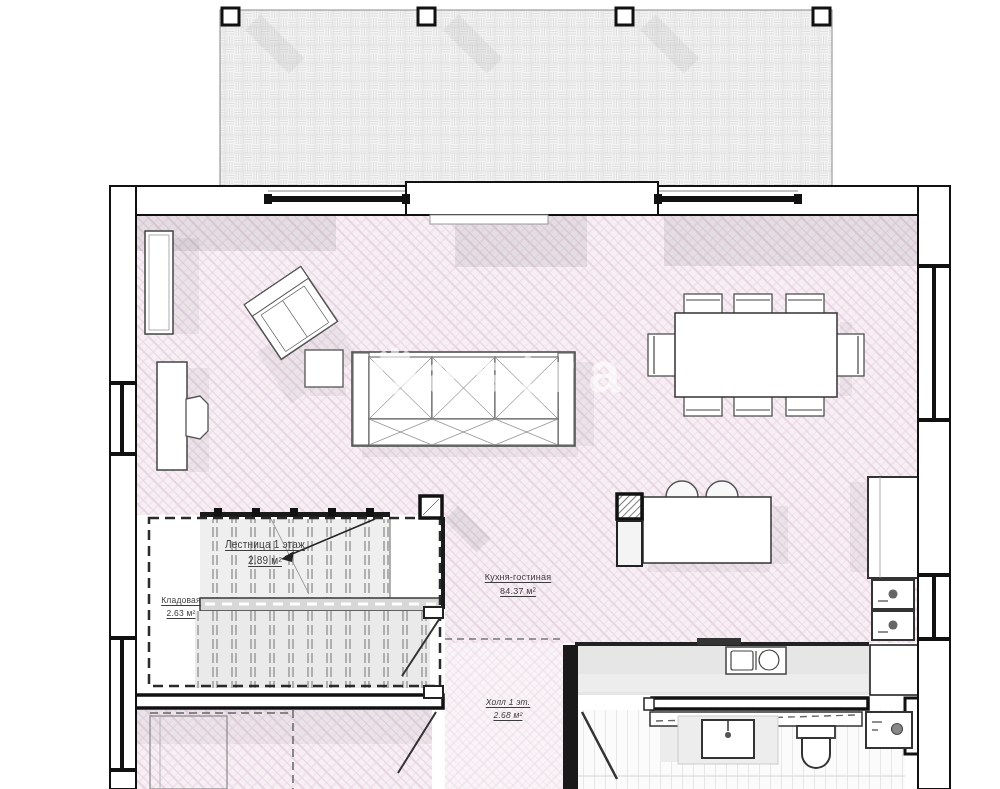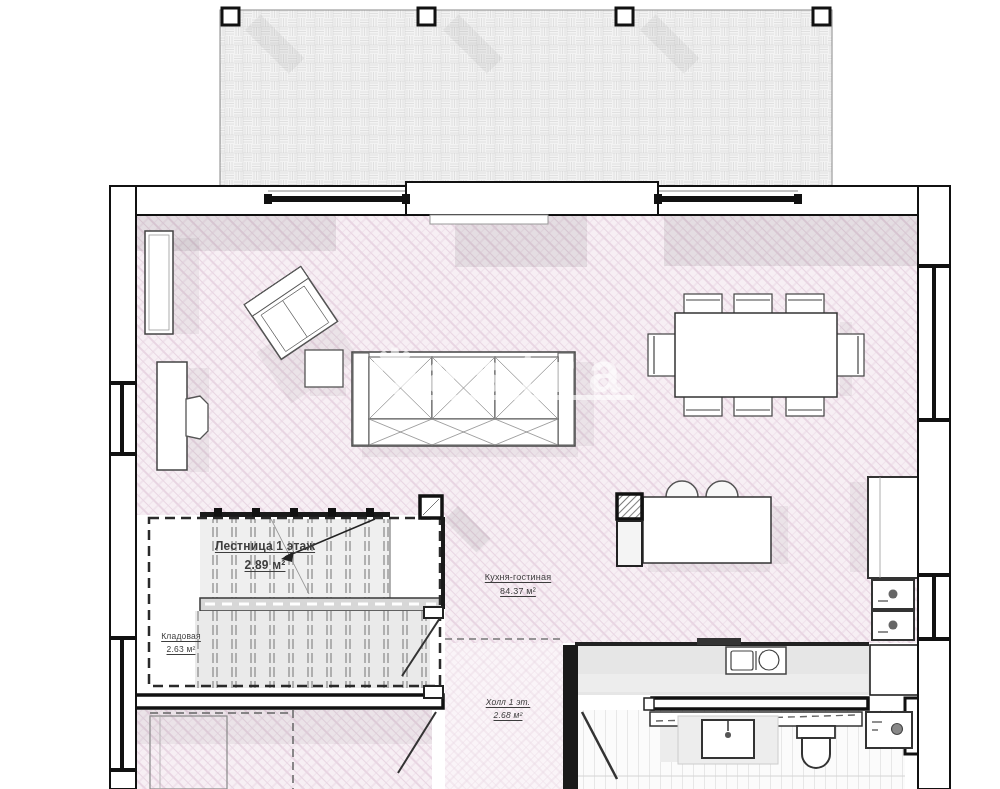--- a/index.html
+++ b/index.html
@@ -9,29 +9,29 @@
   }
   .plan-svg{position:absolute;left:0;top:0;z-index:1;}
   .sh{fill:rgba(30,30,30,0.085);}
   .sh2{fill:rgba(30,30,30,0.055);}
   .room-label{
     position:absolute;z-index:4;text-align:center;color:#3d3d3d;
     line-height:1.55;pointer-events:none;letter-spacing:.2px;
   }
   .room-label .ln{text-decoration:underline;text-underline-offset:2px;}
   .lbl-kitchen{font-size:9px;}
-  .lbl-stairs{font-size:12px;font-weight:bold;}
+  .lbl-stairs{font-size:10px;}
   .lbl-storage{font-size:8.5px;}
   .lbl-hall{font-size:8.5px;}
   .watermark{
     position:absolute;left:368px;top:342px;z-index:3;display:flex;align-items:center;gap:4px;
     color:rgba(255,255,255,0.60);font-weight:bold;pointer-events:none;user-select:none;
   }
   .wm-gear{font-size:60px;line-height:1;}
-  .wm-text{font-size:58px;letter-spacing:14px;line-height:1;text-decoration:underline;}
+  .wm-text{font-size:58px;letter-spacing:14px;line-height:1;}
 </style>
 </head>
 <body>
 
 <div class="plan-wrap">
 
 <svg class="plan-svg" width="1000" height="789" viewBox="0 0 1000 789">
   <defs>
 
     <pattern id="bw" width="18" height="18" patternUnits="userSpaceOnUse">
@@ -333,21 +333,21 @@
 <div class="room-label lbl-kitchen" style="left:462px;top:542px;width:112px;margin-top:29px;">
   <div class="ln">Кухня-гостиная</div>
   <div class="ln">84.37 м²</div>
 </div>
 
 <div class="room-label lbl-stairs" style="left:205px;top:537px;width:120px;">
   <div class="ln">Лестница 1 этаж</div>
   <div class="ln">2.89 м²</div>
 </div>
 
-<div class="room-label lbl-storage" style="left:140px;top:594px;width:82px;margin-top:36px;">
+<div class="room-label lbl-storage" style="left:140px;top:594px;width:82px;">
   <div class="ln">Кладовая</div>
   <div class="ln">2.63 м²</div>
 </div>
 
 <div class="room-label lbl-hall" style="left:466px;top:696px;width:84px;font-style:italic;">
   <div class="ln">Холл 1 эт.</div>
   <div class="ln">2.68 м²</div>
 </div>
 
 </div>

